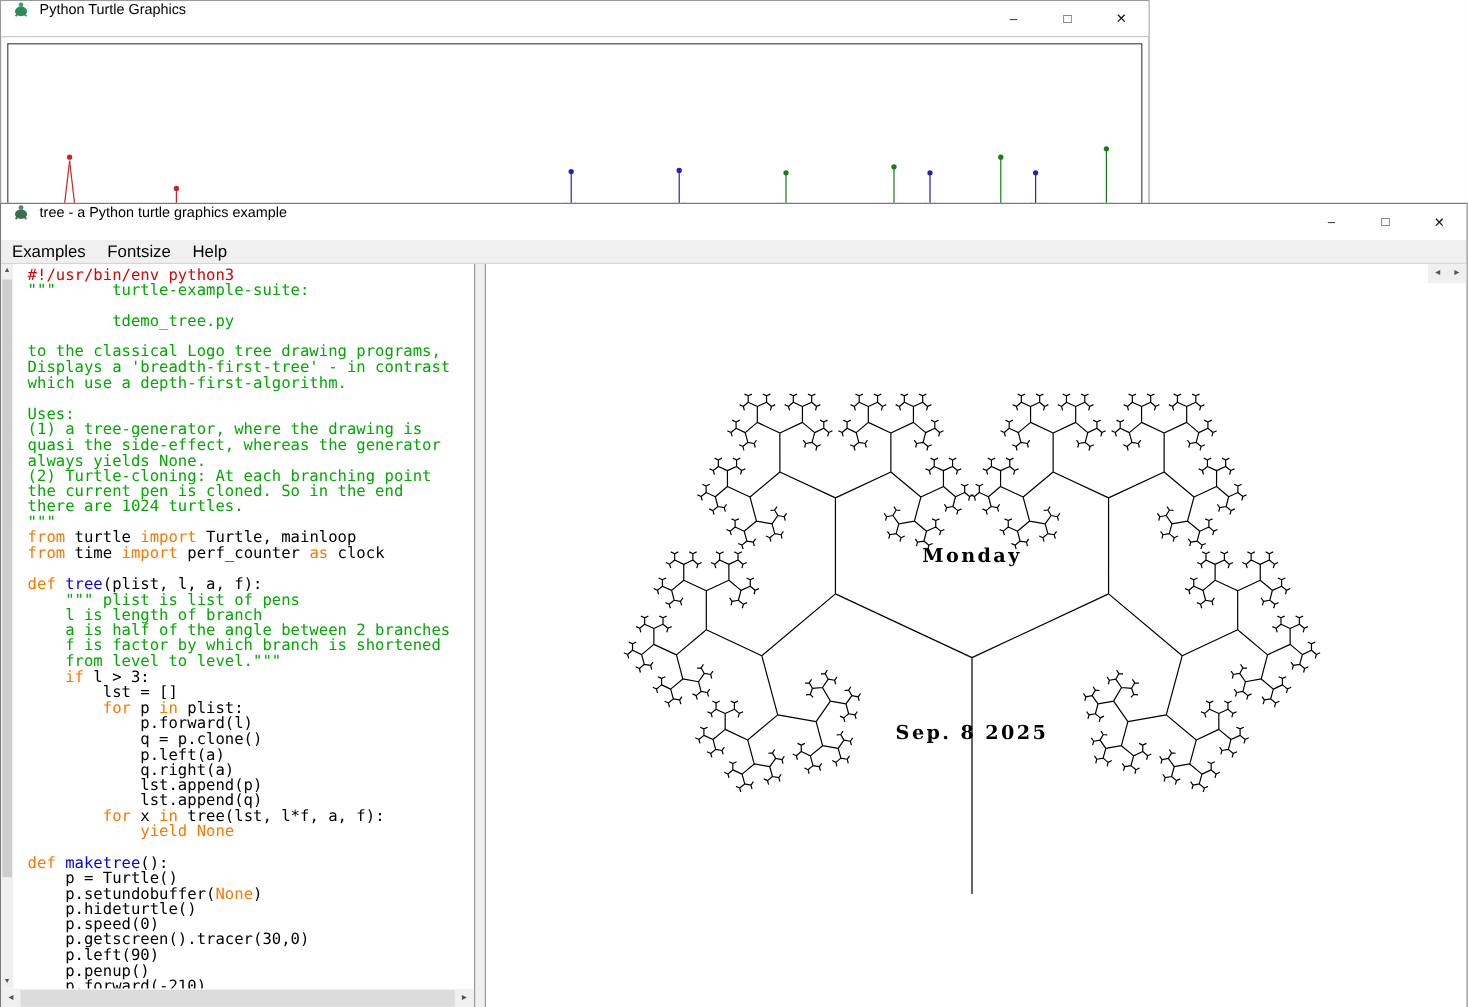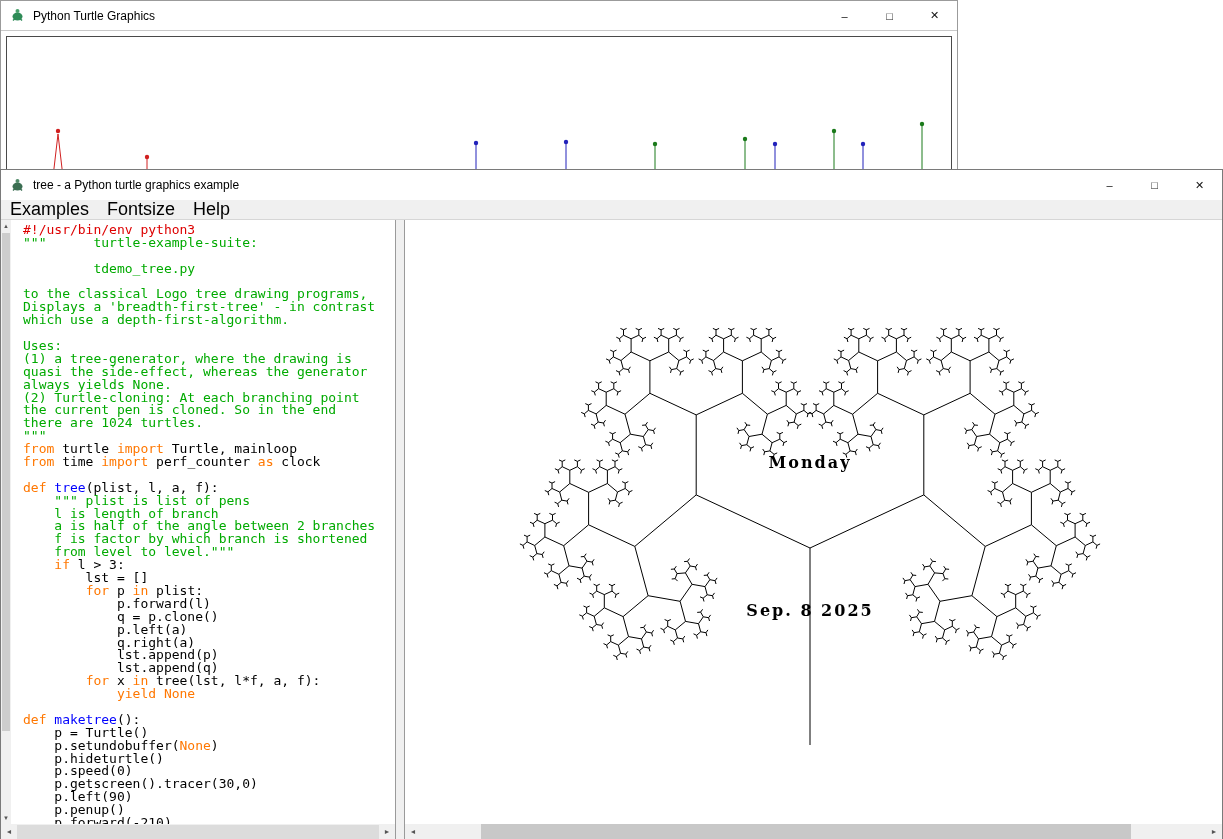--- a/index.html
+++ b/index.html
@@ -2,35 +2,35 @@
 <html><head>
 <meta charset="utf-8">
 <style>
   * { margin:0; padding:0; box-sizing:border-box; }
   html,body { width:1223px; height:839px; overflow:hidden; background:#ffffff;
               font-family:"Liberation Sans", sans-serif; }
   .window { position:absolute; background:#fff; }
 
   
   .back-window { left:0; top:0; width:958px; height:171px; border:1px solid #9b9b9b; }
-  .titlebar { height:30px; display:flex; align-items:center; background:#fff; position:relative; }
+  .titlebar { height:30px; display:flex; align-items:flex-start; background:#fff; position:relative; }
   .back-window .titlebar { border-bottom:1px solid #c9c9c9; }
   .appicon { margin-left:9px; display:inline-flex; flex:none; }
   .titlebar .title { font-size:12px; margin-left:8px; color:#000; white-space:nowrap; }
   .controls { position:absolute; right:0; top:0; height:100%; display:flex; }
   .ctl { width:45px; height:100%; display:flex; align-items:center; justify-content:center;
          font-size:11px; color:#111; cursor:default; }
   .back-canvas { position:absolute; left:5px; top:35px; width:946px; height:140px;
                  border:1px solid #4a4a4a; background:#fff; overflow:hidden; }
 
   
   .front-window { left:0; top:169px; width:1223px; height:672px; border:1px solid #7a7a7a;
                   background:#f0f0f0; }
   .menubar { height:20px; display:flex; align-items:center; background:#f0f0f0;
-             font-size:18px; color:#000; border-bottom:1px solid #d6d6d6; }
+             font-size:14px; color:#000; border-bottom:1px solid #d6d6d6; }
   .menu-item { padding:2px 9px 3px 9px; }
   .content { position:absolute; top:50px; left:0; right:0; bottom:0; display:flex; }
 
   .left-pane { width:394px; display:flex; flex-direction:column; flex:none; }
   .left-main { flex:1; display:flex; overflow:hidden; background:#fff; }
   .vbar { width:10px; background:#f0f0f0; position:relative; flex:none; }
   .vbar .varrow { height:12px; line-height:12px; font-size:6px; text-align:center; color:#555; }
   .vbar .varrow.down { position:absolute; bottom:0; left:0; right:0; }
   .vthumb { position:absolute; left:1px; right:1px; top:13px; height:498px; background:#cdcdcd; }
 
@@ -39,21 +39,21 @@
   .code-line { height:12.9px; white-space:pre; }
   .tok-c { color:#dd0000;margin-top:17px; }
   .tok-s { color:#00aa00; }
   .tok-k { color:#ff7700; }
   .tok-d { color:#0000ff; }
   .tok-n { color:#000000; }
 
   .sash { width:10px; background:#f0f0f0; border-left:1px solid #9a9a9a;
           border-right:1px solid #9a9a9a; flex:none; }
 
-  .right-pane { flex:1; display:flex; flex-direction:column; background:#fff; overflow:hidden; }
+  .right-pane { flex:1; display:flex; background:#fff; overflow:hidden; }
   .tree-area { flex:1; position:relative; overflow:hidden; background:#fff; }
   .tree-label { font:bold 16px "DejaVu Serif", serif; letter-spacing:2px; fill:#000; }
 
   .hbar { height:16px; background:#f0f0f0; display:flex; flex:none; }
   .hbar .harrow { width:16px; font-size:7px; line-height:16px; text-align:center;
                   color:#555; flex:none; }
   .htrack { flex:1; position:relative; }
   .hthumb-full { position:absolute; left:0; right:0; top:1px; bottom:1px; background:#dcdcdc; }
   .hthumb-part { position:absolute; left:60px; width:650px; top:0; bottom:0; background:#c8c8c8; }
 </style>

